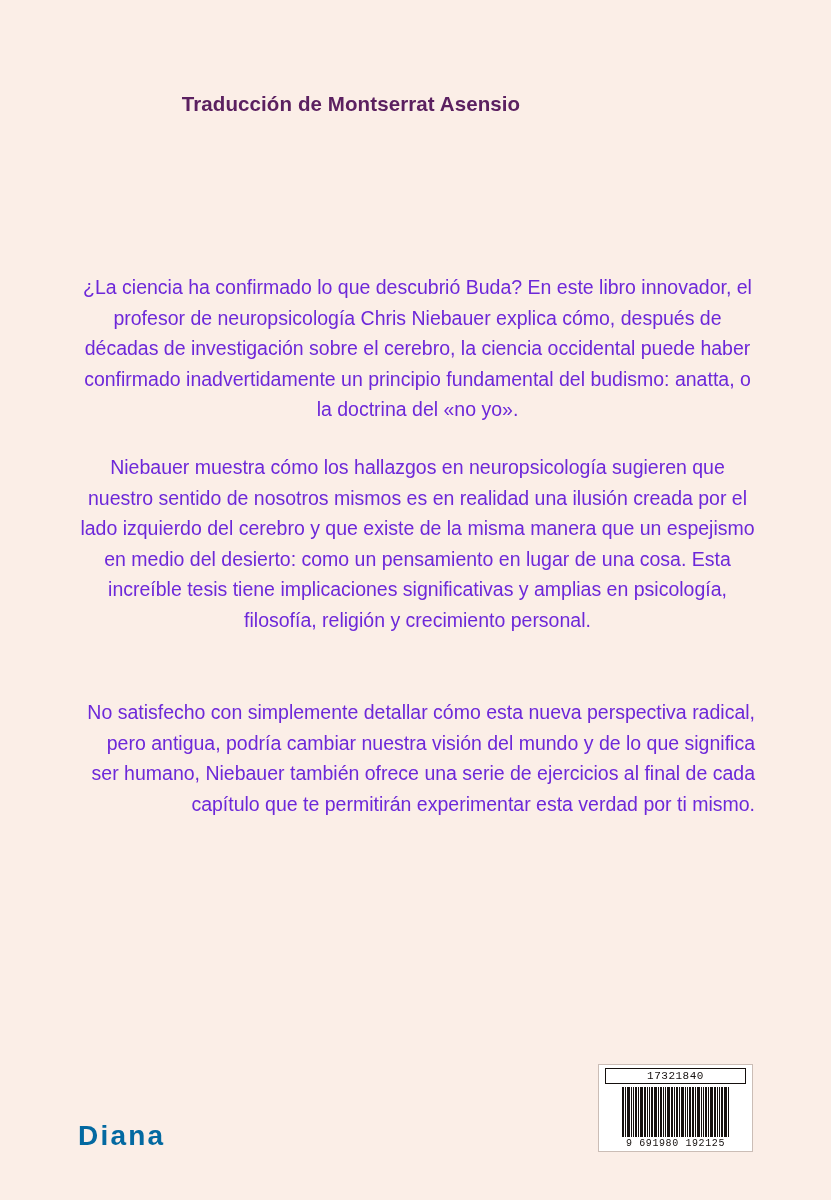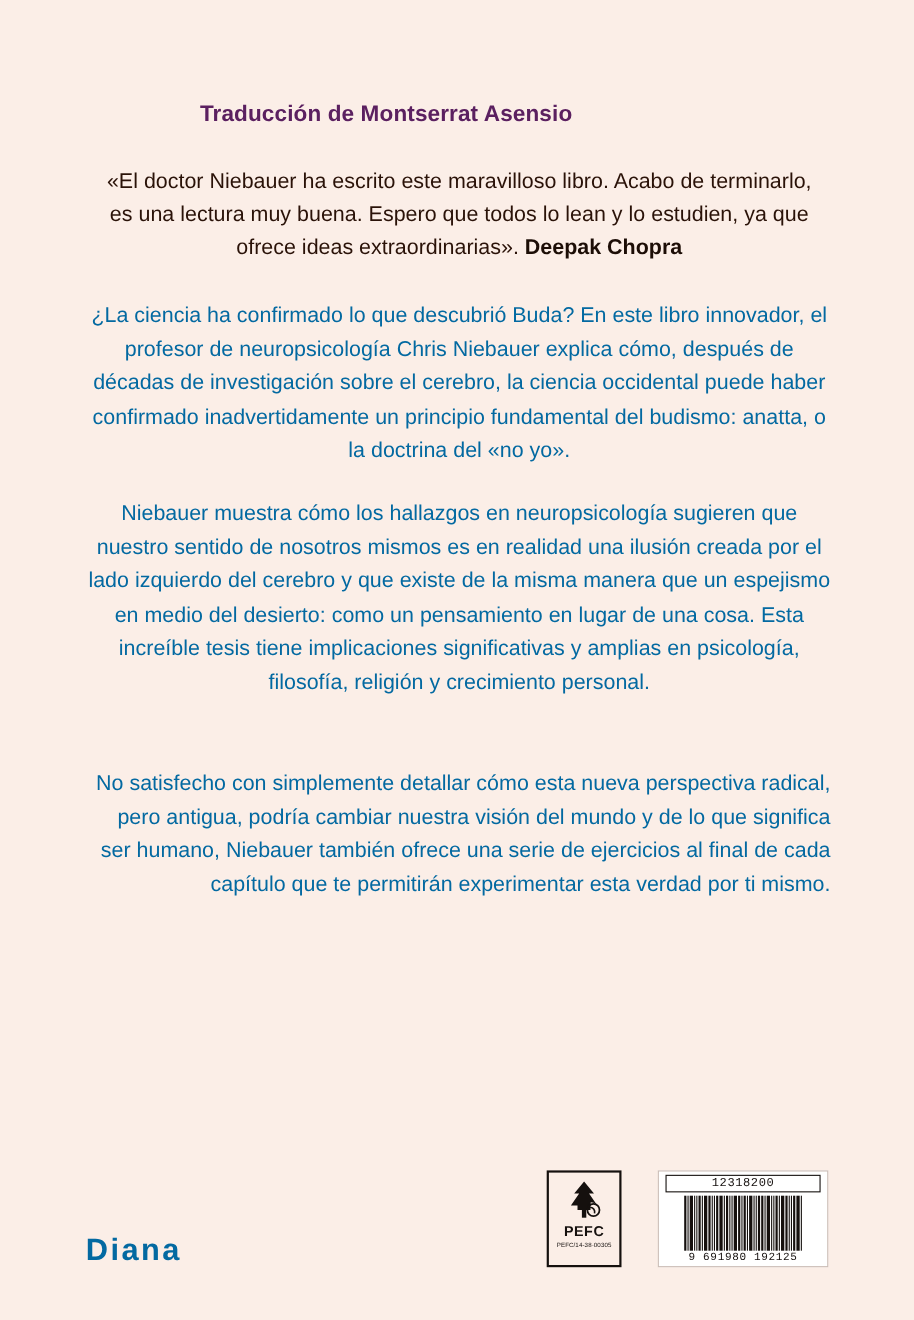--- a/index.html
+++ b/index.html
@@ -44,21 +44,21 @@
     font-weight: bold;
     color: #1c0d06;
   }
   .body-block {
     position: absolute;
     left: 80px;
     width: 675px;
     text-align: center;
     font-size: 19.5px;
     line-height: 30.5px;
-    color: #0369a1;
+    color: #6d28d9;
   }
   #para1 { top: 272px; }
   #para2 { top: 452px; }
   #para3 { top: 697px; text-align: right; }
 
   .footer {
     position: absolute;
     left: 0;
     bottom: 0;
     width: 831px;
@@ -150,47 +150,32 @@
     margin-top: 1px;
   }
 </style>
 </head>
 <body>
 
 <div class="page">
 
   <div class="translator">Traducción de Montserrat Asensio</div>
 
-  <div class="blurb-quote">
-    <span>«El doctor Niebauer ha escrito este maravilloso libro. Acabo de terminarlo, es una lectura muy buena. Espero que todos lo lean y lo estudien, ya que ofrece ideas extraordinarias».</span>
-    <span class="attrib">Deepak Chopra</span>
-  </div>
 
   <div class="body-block" id="para1">¿La ciencia ha confirmado lo que descubrió Buda? En este libro innovador, el profesor de neuropsicología Chris Niebauer explica cómo, después de décadas de investigación sobre el cerebro, la ciencia occidental puede haber confirmado inadvertidamente un principio fundamental del budismo: anatta, o la doctrina del «no yo».</div>
   <div class="body-block" id="para2">Niebauer muestra cómo los hallazgos en neuropsicología sugieren que nuestro sentido de nosotros mismos es en realidad una ilusión creada por el lado izquierdo del cerebro y que existe de la misma manera que un espejismo en medio del desierto: como un pensamiento en lugar de una cosa. Esta increíble tesis tiene implicaciones significativas y amplias en psicología, filosofía, religión y crecimiento personal.</div>
   <div class="body-block" id="para3">No satisfecho con simplemente detallar cómo esta nueva perspectiva radical, pero antigua, podría cambiar nuestra visión del mundo y de lo que significa ser humano, Niebauer también ofrece una serie de ejercicios al final de cada capítulo que te permitirán experimentar esta verdad por ti mismo.</div>
 
   <div class="footer">
 
     <div class="imprint">Diana</div>
 
-    <div class="pefc-box">
-      <svg class="pefc-tree" viewBox="0 0 40 40">
-        <path d="M20 3 L29 14 L24.5 14 L32 25 L26 25 L26 29 L14 29 L14 25 L8 25 L15.5 14 L11 14 Z" fill="#15100e"></path>
-        <rect x="18" y="29" width="4" height="7" fill="#15100e"></rect>
-        <path d="M26 22 a7 7 0 0 1 7 7 a7 7 0 0 1 -7 7 z" fill="#fbeee7"></path>
-        <circle cx="28.5" cy="29" r="5.5" fill="none" stroke="#15100e" stroke-width="1.6"></circle>
-        <path d="M25.5 26.5 c3 0.5 4.5 2.5 4 5.5" fill="none" stroke="#15100e" stroke-width="1.4"></path>
-      </svg>
-      <div class="pefc-word">PEFC</div>
-      <div class="pefc-code">PEFC/14-38-00305</div>
-    </div>
 
     <div class="barcode-box">
-      <div class="barcode-num">12318200</div>
+      <div class="barcode-num">17321840</div>
       <div class="bars">
         <i style="width:2px"></i>
           <i style="width:1px"></i>
           <i style="width:3px"></i>
           <i style="width:1px"></i>
         <i style="width:1px"></i>
           <i style="width:2px"></i>
           <i style="width:1px"></i>
           <i style="width:3px"></i>
         <i style="width:2px"></i>

